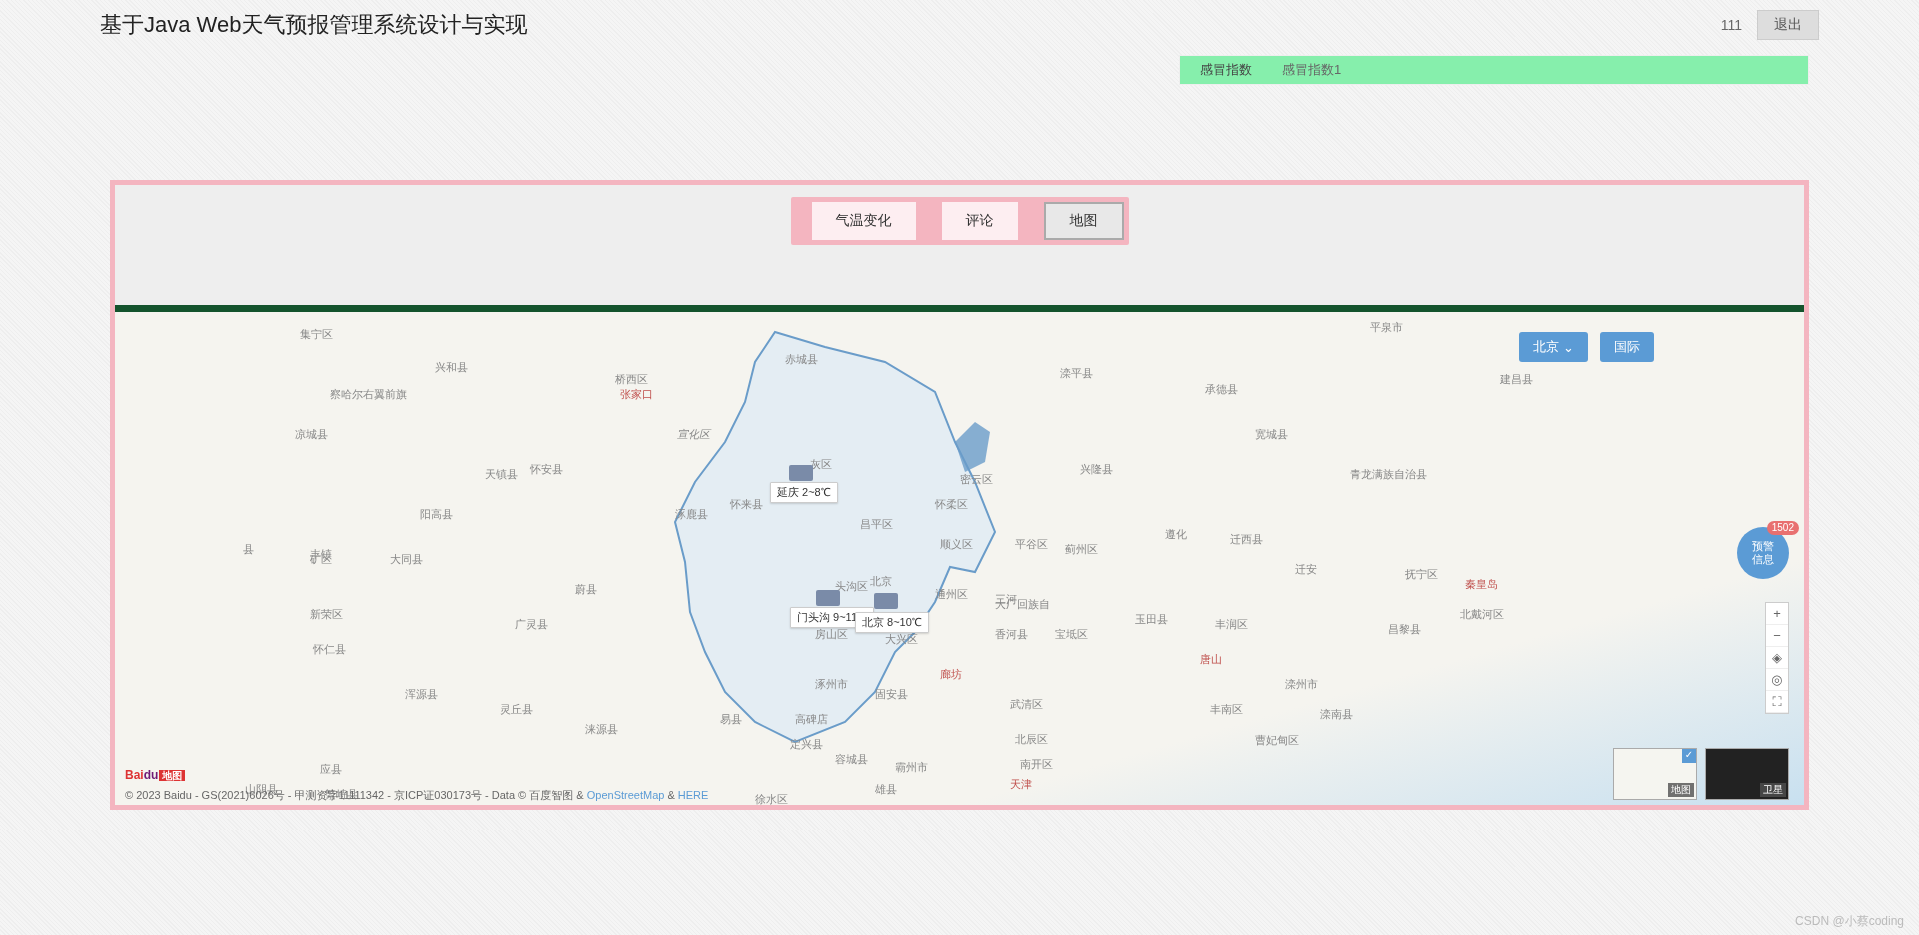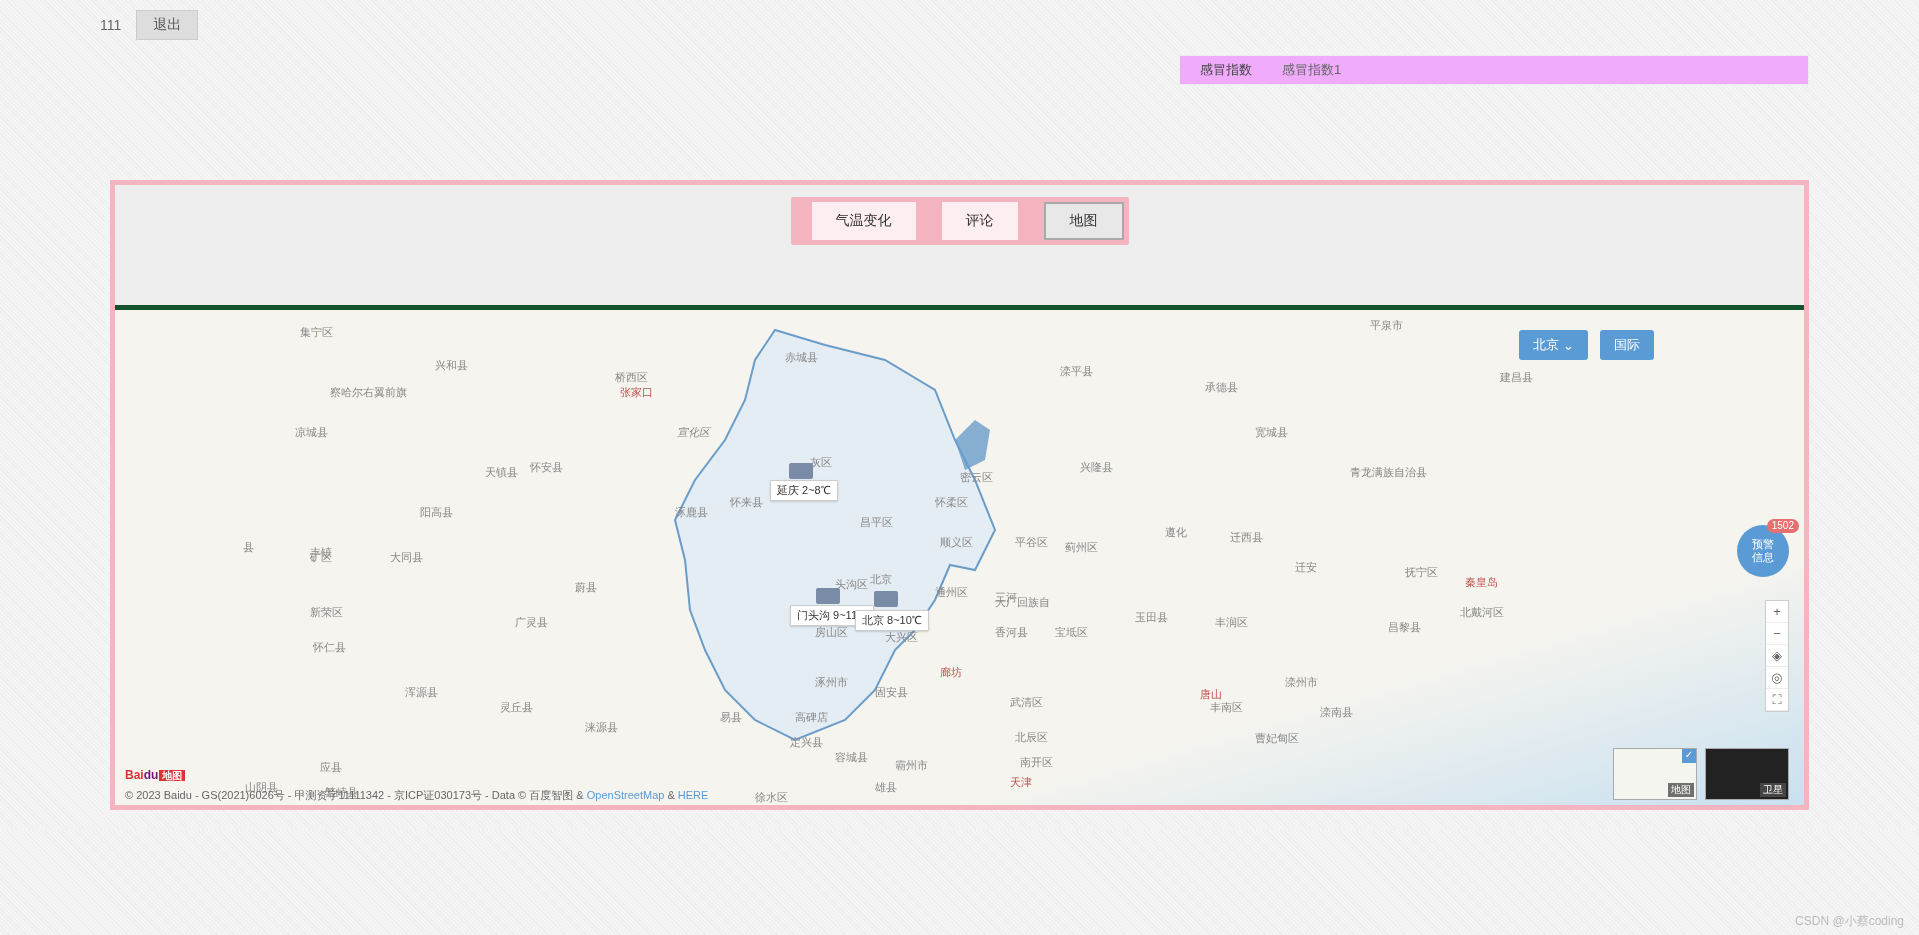--- a/index.html
+++ b/index.html
@@ -1,29 +1,29 @@
 <!DOCTYPE html>
 <html><head>
 <meta charset="utf-8">
 <style>
 * { margin: 0; padding: 0; box-sizing: border-box; }
 body { font-family: "Microsoft YaHei", Arial, sans-serif; background: #f0f0f0; background-image: repeating-linear-gradient(45deg, #eee 0, #eee 1px, #f5f5f5 1px, #f5f5f5 3px); color: #333; }
 .header { display: flex; align-items: center; padding: 10px 100px; background: transparent; }
 .title { font-size: 22px; font-weight: 500; color: #222; flex: 1; }
 .user-num { font-size: 14px; color: #666; margin-right: 15px; }
 .logout-btn { background: #ddd; border: 1px solid #ccc; padding: 5px 16px; font-size: 14px; cursor: pointer; color: #555; }
-.cold-box { position: absolute; right: 110px; top: 55px; width: 630px; height: 30px; background: #f0abfc; border: 1px solid #eee; display: flex; align-items: center; padding: 0 20px; font-size: 13px; text-align: right; }
+.cold-box { position: absolute; right: 110px; top: 55px; width: 630px; height: 30px; background: #86efac; border: 1px solid #eee; display: flex; align-items: center; padding: 0 20px; font-size: 13px; text-align: right; }
 .cold-label { color: #444; margin-right: 30px; }
 .cold-val { color: #666; }
 .main-panel { margin: 130px 110px 20px; border: 5px solid #f4b5c0; background: #eee; padding: 0; position: relative; }
 .tab-row { display: flex; justify-content: center; padding: 12px 0 10px; background: #eee; }
 .tab-wrap { display: flex; gap: 10px; background: #f4b5c0; padding: 5px; border-radius: 2px; }
 .tab { padding: 8px 24px; background: #fdeef1; border: none; font-size: 14px; cursor: pointer; color: #333; margin-left: 16px; }
 .tab.active { background: #e8e8e8; border: 2px solid #aaa; }
-.map-area { position: relative; margin: 50px 0 0; height: 500px; background: #f5f4ef; overflow: hidden; border-top: 5px solid #14532d; }
+.map-area { position: relative; margin: 50px 0 0; height: 500px; background: #f5f4ef; overflow: hidden; border-top: 7px solid #14532d; }
 .map-bg { position: absolute; inset: 0; background: linear-gradient(to bottom right, #f5f4ef 0%, #f5f4ef 75%, #c8e0f0 100%); }
 .region { position: absolute; font-size: 11px; color: #888; }
 .region.major { color: #c0504d; }
 .bj-outline { position: absolute; left: 480px; top: 10px; width: 410px; height: 430px; }
 .weather-pop { position: absolute; background: #fff; border: 1px solid #ccc; border-radius: 1px; padding: 2px 6px; font-size: 11px; display: flex; align-items: center; gap: 3px; box-shadow: 0 1px 2px rgba(0,0,0,.15); white-space: nowrap; }
 .weather-icon { width: 18px; height: 14px; background: #7a8ba8; border-radius: 2px; display: inline-block; position: relative; }
 .map-btns { position: absolute; top: 20px; right: 150px; display: flex; gap: 12px; }
 .map-btn1, .map-btn2 { background: #5b9bd5; color: #fff; border: none; padding: 6px 14px; font-size: 13px; border-radius: 3px; cursor: pointer; display: flex; align-items: center; gap: 4px; }
 .warn-circle { position: absolute; right: 15px; top: 215px; width: 52px; height: 52px; background: #5b9bd5; border-radius: 50%; color: #fff; font-size: 11px; display: flex; flex-direction: column; align-items: center; justify-content: center; line-height: 1.2; }
 .warn-badge { position: absolute; top: -6px; right: -10px; background: #e87070; color: #fff; border-radius: 10px; padding: 1px 5px; font-size: 10px; }
@@ -38,20 +38,21 @@
 .baidu-logo { position: absolute; left: 10px; bottom: 22px; font-size: 12px; color: #d33; font-weight: bold; }
 .baidu-logo .txt { background: #d33; color: #fff; padding: 0 3px; font-size: 10px; margin-left: 1px; }
 .copyright { position: absolute; left: 10px; bottom: 2px; font-size: 11px; color: #666; }
 .copyright a { color: #5b9bd5; text-decoration: none; }
 .watermark { position: fixed; right: 15px; bottom: 5px; font-size: 12px; color: #bbb; }
 </style>
 </head>
 <body>
 
 <div class="header">
+  <div class="title">基于Java Web天气预报管理系统设计与实现</div>
   <div class="user-num">111</div>
   <button class="logout-btn">退出</button>
 </div>
 
 <div class="cold-box">
   <span class="cold-label">感冒指数</span>
   <span class="cold-val">感冒指数1</span>
 </div>
 
 <div class="main-panel">
@@ -91,21 +92,21 @@
         <span class="region" style="left: 965px; top: 150px;">兴隆县</span>
         <span class="region" style="left: 1050px; top: 215px;">遵化</span>
         <span class="region" style="left: 1115px; top: 220px;">迁西县</span>
         <span class="region" style="left: 1180px; top: 250px;">迁安</span>
         <span class="region" style="left: 1385px; top: 60px;">建昌县</span>
         <span class="region" style="left: 1235px; top: 155px;">青龙满族自治县</span>
         <span class="region major" style="left: 1350px; top: 265px;">秦皇岛</span>
         <span class="region" style="left: 1345px; top: 295px;">北戴河区</span>
         <span class="region" style="left: 1273px; top: 310px;">昌黎县</span>
         <span class="region" style="left: 1290px; top: 255px;">抚宁区</span>
-        <span class="region major" style="left: 1085px; top: 340px; margin-top: 37px;">唐山</span>
+        <span class="region major" style="left: 1085px; top: 340px;">唐山</span>
         <span class="region" style="left: 1170px; top: 365px;">滦州市</span>
         <span class="region" style="left: 1205px; top: 395px;">滦南县</span>
         <span class="region" style="left: 1095px; top: 390px;">丰南区</span>
         <span class="region" style="left: 1100px; top: 305px;">丰润区</span>
         <span class="region" style="left: 1020px; top: 300px;">玉田县</span>
         <span class="region" style="left: 940px; top: 315px;">宝坻区</span>
         <span class="region" style="left: 950px; top: 230px;">蓟州区</span>
         <span class="region" style="left: 880px; top: 280px;">三河</span>
         <span class="region" style="left: 880px; top: 285px;">大厂回族自</span>
         <span class="region" style="left: 880px; top: 315px;">香河县</span>

